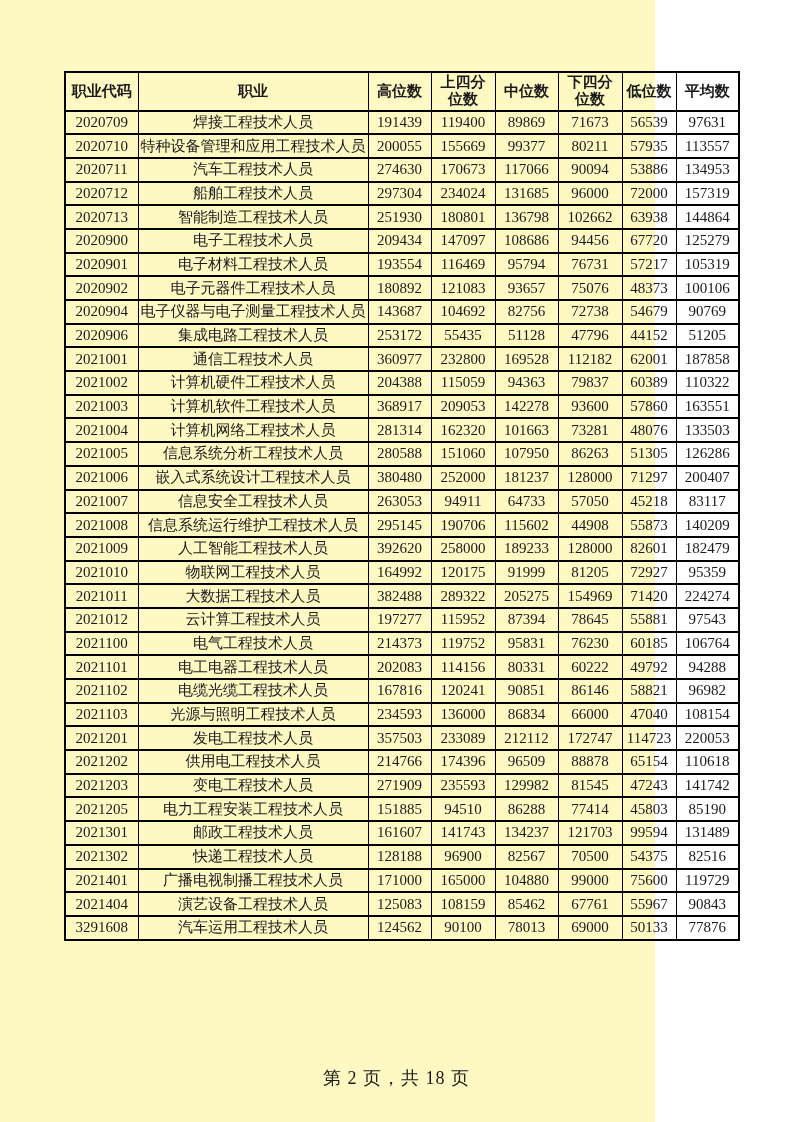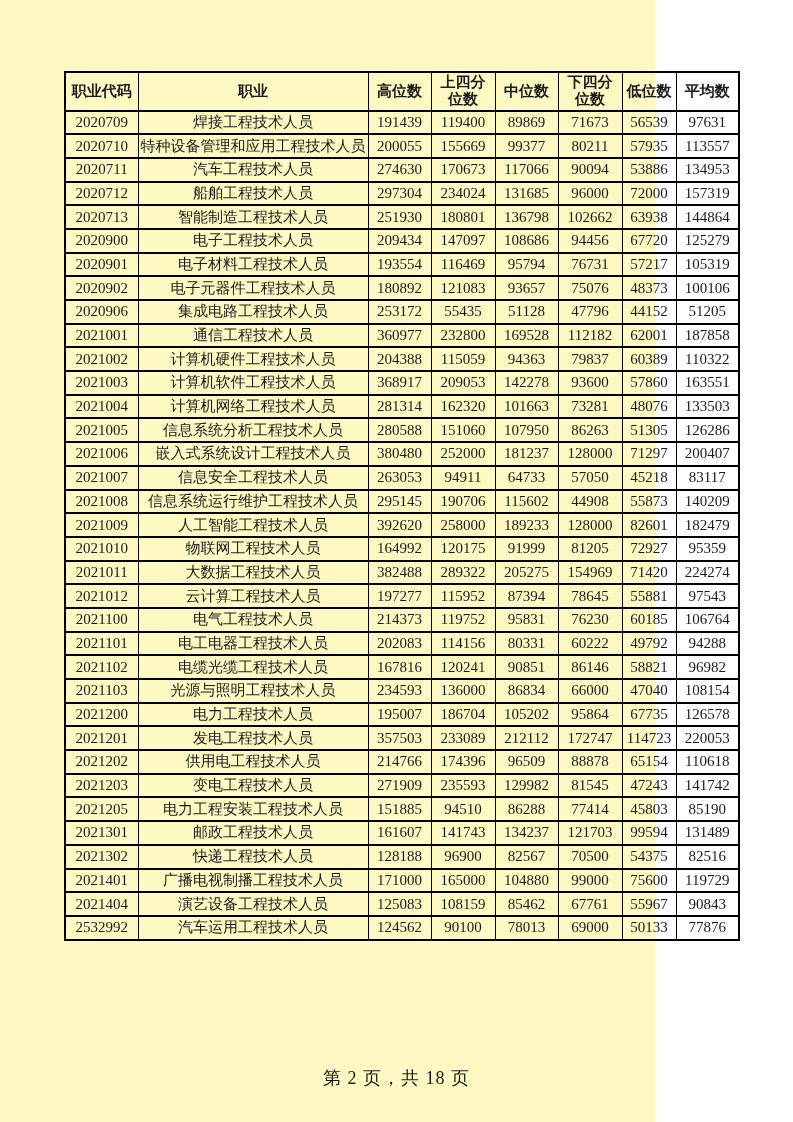--- a/index.html
+++ b/index.html
@@ -169,20 +169,30 @@
           <td>2020902</td>
           <td>电子元器件工程技术人员</td>
           <td>180892</td>
           <td>121083</td>
           <td>93657</td>
           <td>75076</td>
           <td>48373</td>
           <td>100106</td>
         </tr>
         <tr>
+          <td>2020904</td>
+          <td>电子仪器与电子测量工程技术人员</td>
+          <td>143687</td>
+          <td>104692</td>
+          <td>82756</td>
+          <td>72738</td>
+          <td>54679</td>
+          <td>90769</td>
+        </tr>
+        <tr>
           <td>2020906</td>
           <td>集成电路工程技术人员</td>
           <td>253172</td>
           <td>55435</td>
           <td>51128</td>
           <td>47796</td>
           <td>44152</td>
           <td>51205</td>
         </tr>
         <tr>
@@ -339,30 +349,20 @@
           <td>2021103</td>
           <td>光源与照明工程技术人员</td>
           <td>234593</td>
           <td>136000</td>
           <td>86834</td>
           <td>66000</td>
           <td>47040</td>
           <td>108154</td>
         </tr>
         <tr>
-          <td>2021200</td>
-          <td>电力工程技术人员</td>
-          <td>195007</td>
-          <td>186704</td>
-          <td>105202</td>
-          <td>95864</td>
-          <td>67735</td>
-          <td>126578</td>
-        </tr>
-        <tr>
           <td>2021201</td>
           <td>发电工程技术人员</td>
           <td>357503</td>
           <td>233089</td>
           <td>212112</td>
           <td>172747</td>
           <td>114723</td>
           <td>220053</td>
         </tr>
         <tr>
@@ -429,21 +429,21 @@
           <td>2021404</td>
           <td>演艺设备工程技术人员</td>
           <td>125083</td>
           <td>108159</td>
           <td>85462</td>
           <td>67761</td>
           <td>55967</td>
           <td>90843</td>
         </tr>
         <tr>
-          <td>2532992</td>
+          <td>3291608</td>
           <td>汽车运用工程技术人员</td>
           <td>124562</td>
           <td>90100</td>
           <td>78013</td>
           <td>69000</td>
           <td>50133</td>
           <td>77876</td>
         </tr>
       </tbody>
   </table>

